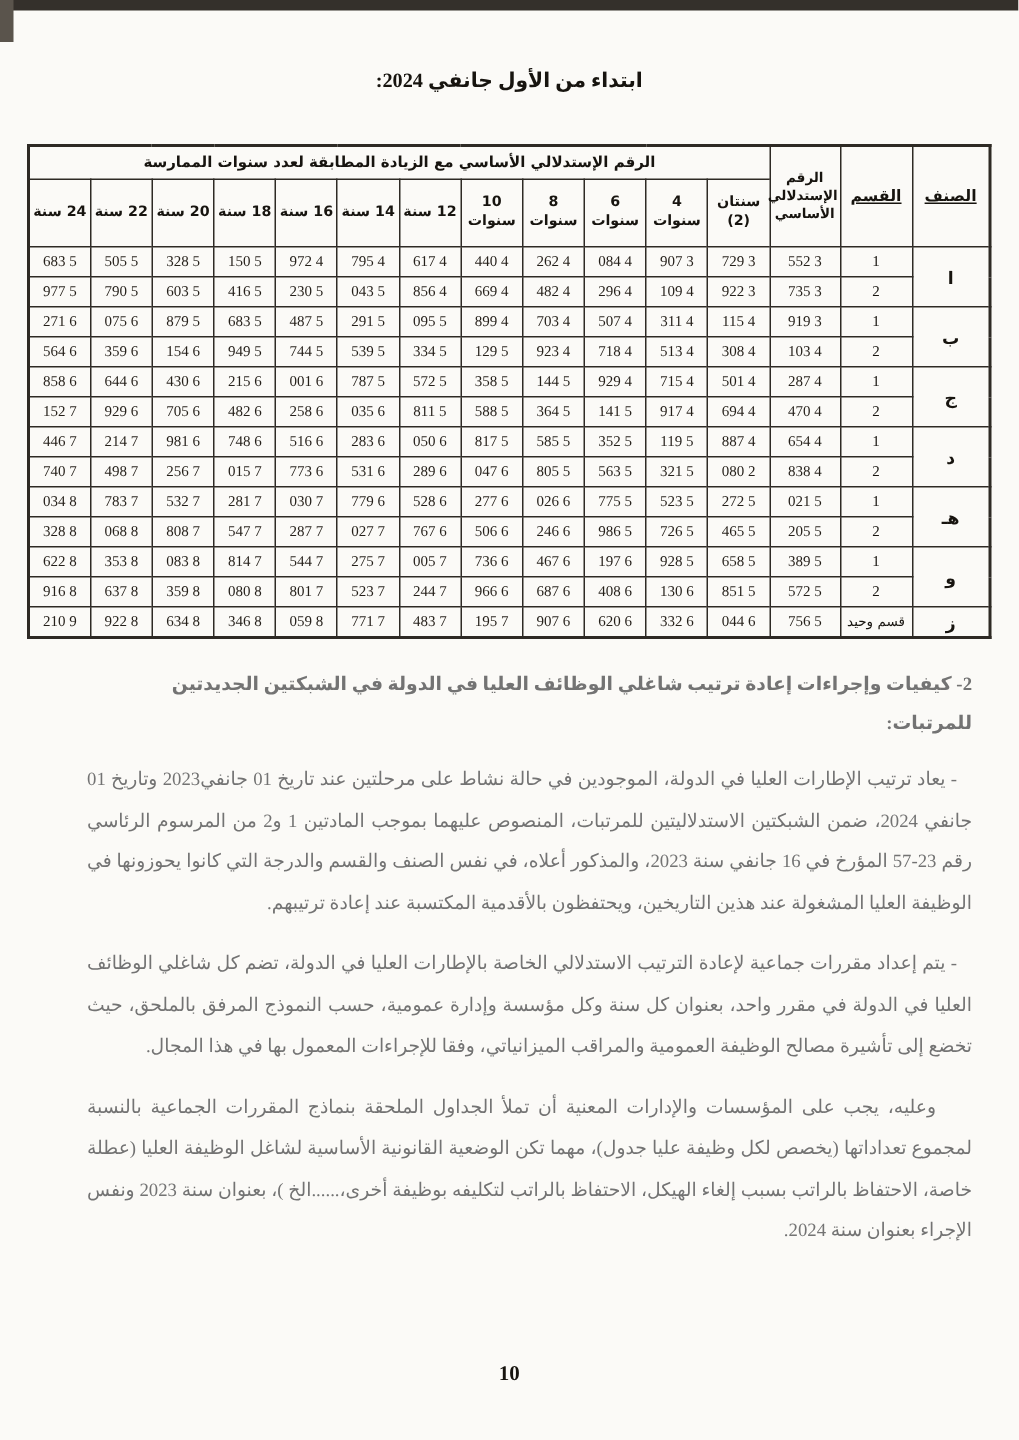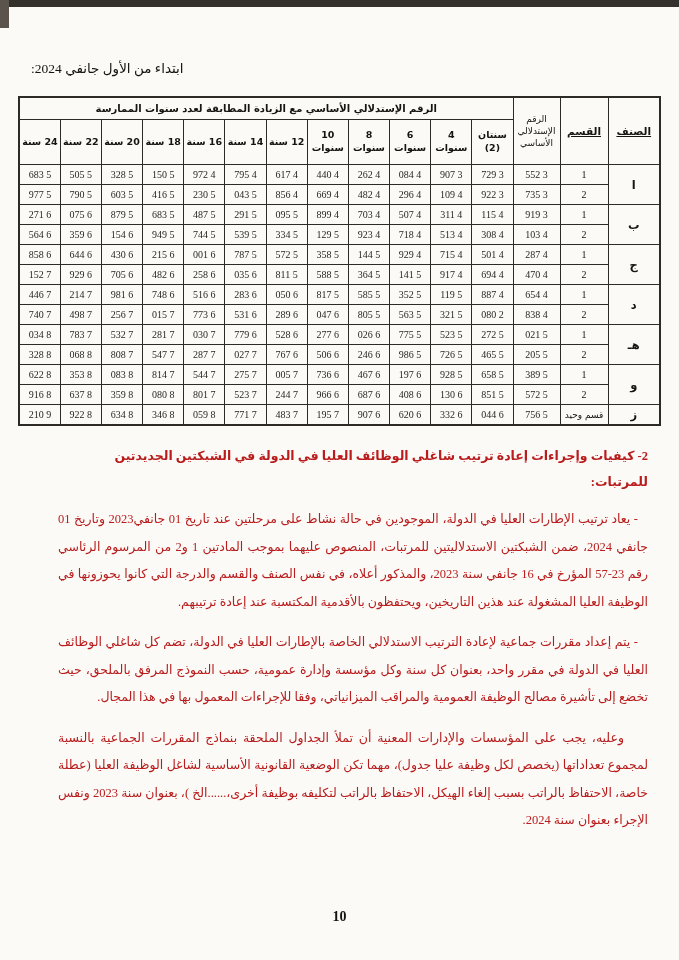--- a/index.html
+++ b/index.html
@@ -5,46 +5,46 @@
   html,body{margin:0;padding:0;}
   body{
     width:679px;height:960px;position:relative;overflow:hidden;
     background:#fbfaf7;color:#17140f;
     font-family:"DejaVu Sans",sans-serif;
     direction:rtl;
   }
   .scan-top{position:absolute;top:0;left:0;width:100%;height:7px;background:#34302b;}
   .scan-corner{position:absolute;top:0;left:0;width:9px;height:28px;background:#5a544c;}
   .title{
-    position:absolute;top:60px;right:31px;left:31px;
-    font-weight:normal;font-size:13.5px;text-align:left;
+    position:absolute;top:46px;right:31px;left:31px;
+    font-weight:bold;font-size:13.5px;text-align:center;
     font-family:"Liberation Serif","DejaVu Sans",serif;
   }
   
   .table-wrap{position:absolute;top:96px;right:18px;left:18px;}
   table{
     width:100%;border-collapse:collapse;table-layout:fixed;direction:rtl;
     border:2px solid #2e2a25;
     font-family:"Liberation Serif","DejaVu Sans",serif;
   }
   th,td{border:1px solid #2e2a25;text-align:center;vertical-align:middle;padding:0 1px;}
   th{font-family:"DejaVu Sans",sans-serif;}
   th.merged{height:21px;font-size:10px;font-weight:bold;}
   th.side{font-size:10.5px;font-weight:bold;text-decoration:underline;}
-  th.base-head{font-size:9px;font-weight:normal;line-height:1.35;margin-left:38px;}
+  th.base-head{font-size:9px;font-weight:bold;line-height:1.35;margin-left:38px;}
   tr.units th{height:44px;font-size:9.5px;font-weight:bold;line-height:1.35;}
   td.num{height:19px;font-size:10px;color:#241f19;}
   td.cat{font-size:11.5px;font-weight:bold;font-family:"DejaVu Sans",sans-serif;}
   td.sec{font-size:10px;font-family:"Liberation Serif","DejaVu Sans",serif;}
   td.sec-ar{font-size:9px;font-family:"DejaVu Sans",sans-serif;margin-left:28px;}
   
   .content{
     position:absolute;top:443px;right:31px;left:58px;
     font-size:12.5px;line-height:27.5px;text-align:justify;
-    font-family:"Liberation Serif","DejaVu Sans",serif;color:#b91c1c;
+    font-family:"Liberation Serif","DejaVu Sans",serif;color:#737373;
   }
   .sec-heading{font-weight:bold;font-size:12.5px;margin:0 0 11px;text-align:right;line-height:26px;}
   .para{margin:0 0 13px;text-indent:24px;}
   .bullet{margin:0 0 13px;text-indent:10px;}
   .para-last{margin:0;text-indent:24px;}
   .page-number{
     position:absolute;top:909px;left:0;right:0;text-align:center;
     font-weight:bold;font-size:14px;
     font-family:"Liberation Serif","DejaVu Sans",serif;
   }

